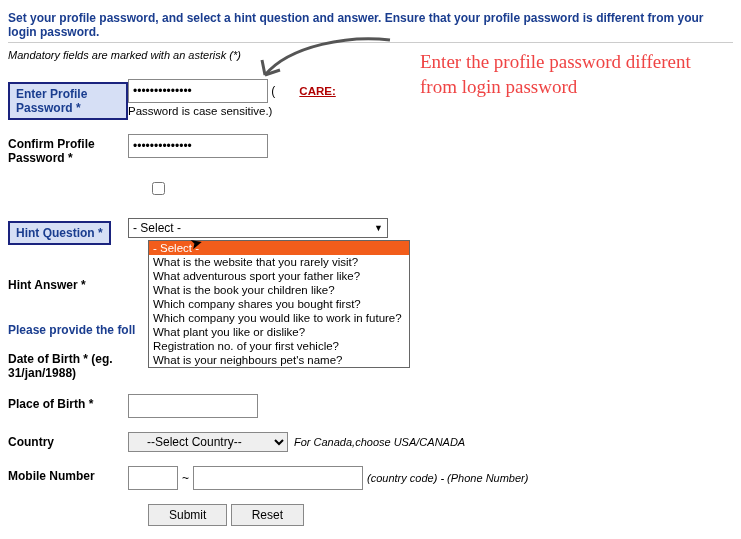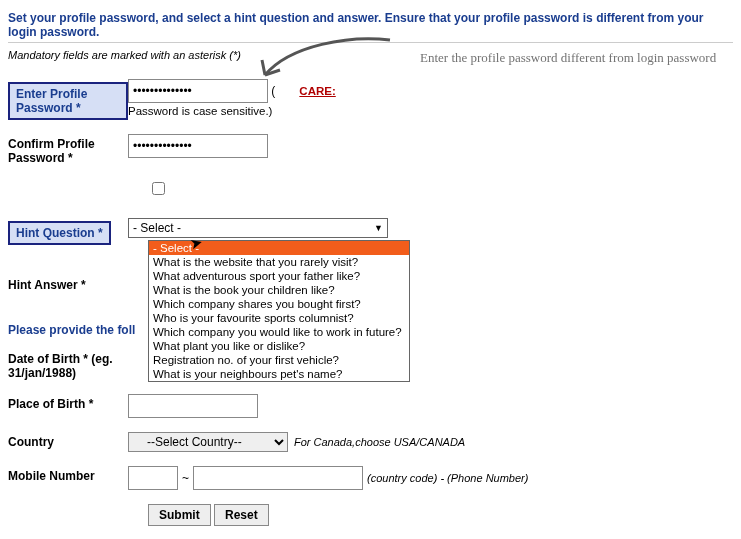--- a/index.html
+++ b/index.html
@@ -107,35 +107,35 @@
     font-size: 12px;
     padding: 1px 14px;
   }
   .country-select { width: 160px; }
   .cc-input { width: 40px; }
   .phone-input { width: 160px; }
   .hint-answer-input { width: 160px; }
   .dob-input, .pob-input { width: 120px; }
   button {
     font-size: 12px;
-    font-weight: bold;
-    padding: 3px 10px;
+    font-weight: normal;
+    padding: 3px 20px;
     border: 1px solid #888;
     background: #eee;
     cursor: pointer;
   }
   .button-row { margin-left: 140px; margin-top: 10px; }
   .annotation {
     position: absolute;
     left: 420px;
     top: 50px;
     width: 310px;
     font-family: "Comic Sans MS", "Segoe Script", cursive;
-    color: #737373;
-    font-size: 13px;
+    color: #ef4444;
+    font-size: 19px;
     line-height: 1.3;
     pointer-events: none;
   }
   .arrow-svg {
     position: absolute;
     left: 250px;
     top: 30px;
     pointer-events: none;
   }
   .cursor-arrow {
@@ -191,21 +191,20 @@
       <span>- Select -</span>
       <span class="dropdown-arrow">▼</span>
     </div>
   </div>
   <div class="dropdown-panel">
     <div class="dropdown-option highlight">- Select -</div>
     <div class="dropdown-option">What is the website that you rarely visit?</div>
     <div class="dropdown-option">What adventurous sport your father like?</div>
     <div class="dropdown-option">What is the book your children like?</div>
     <div class="dropdown-option">Which company shares you bought first?</div>
-    <div class="dropdown-option">Who is your favourite sports columnist?</div>
     <div class="dropdown-option">Which company you would like to work in future?</div>
     <div class="dropdown-option">What plant you like or dislike?</div>
     <div class="dropdown-option">Registration no. of your first vehicle?</div>
     <div class="dropdown-option">What is your neighbours pet's name?</div>
   </div>
 </div>
 
 <div class="cursor-arrow">➤</div>
 
 <div class="form-row" style="margin-bottom:20px;">

